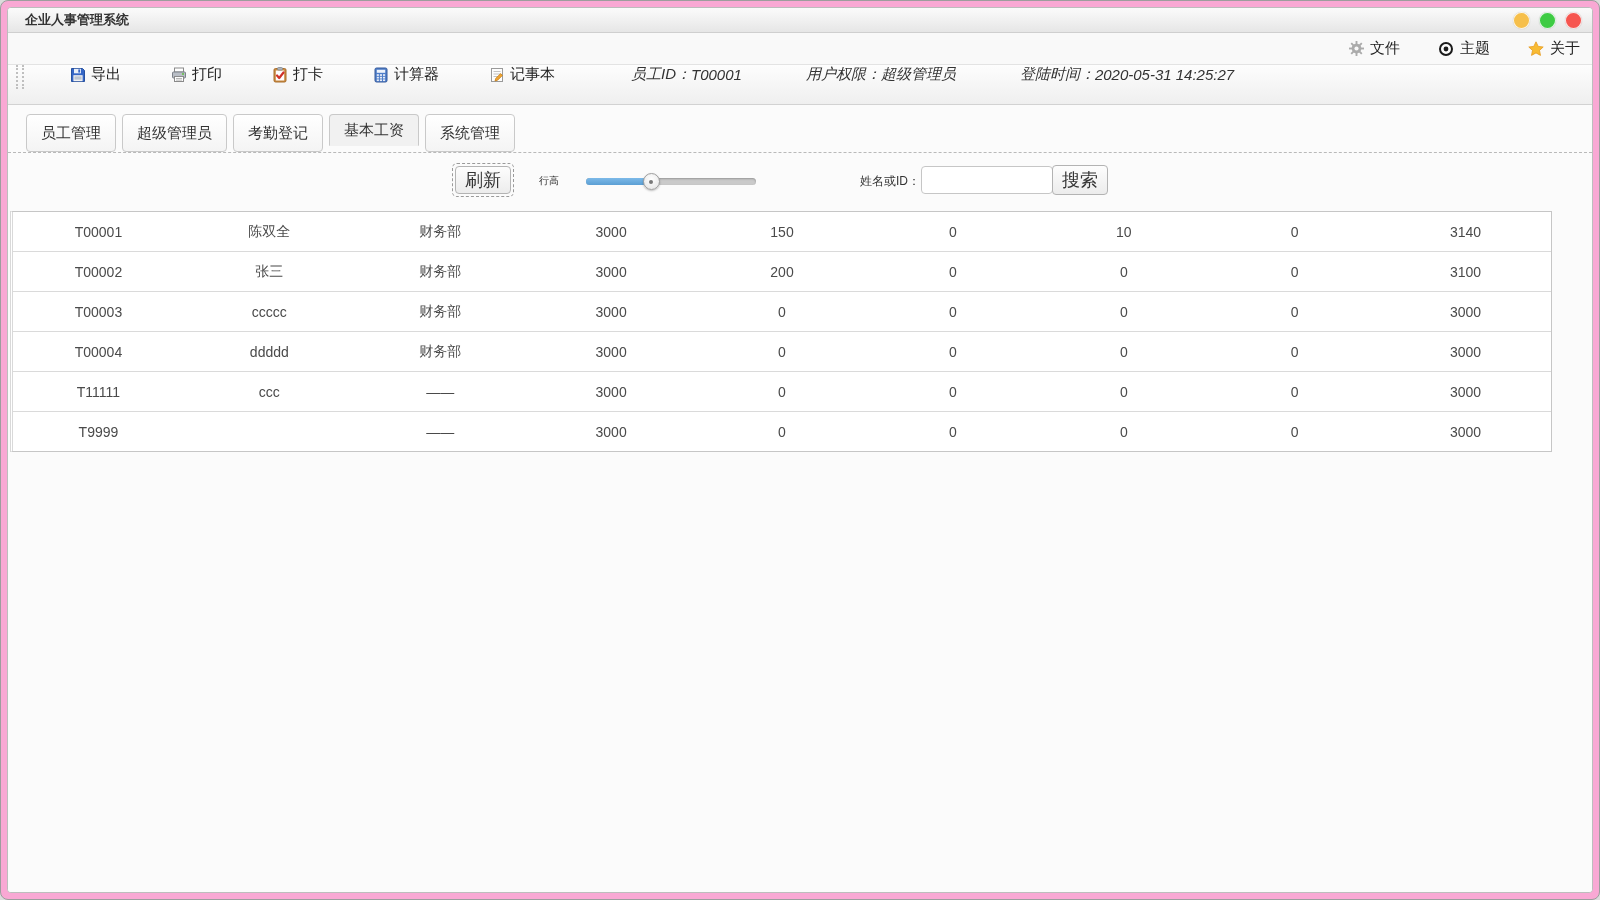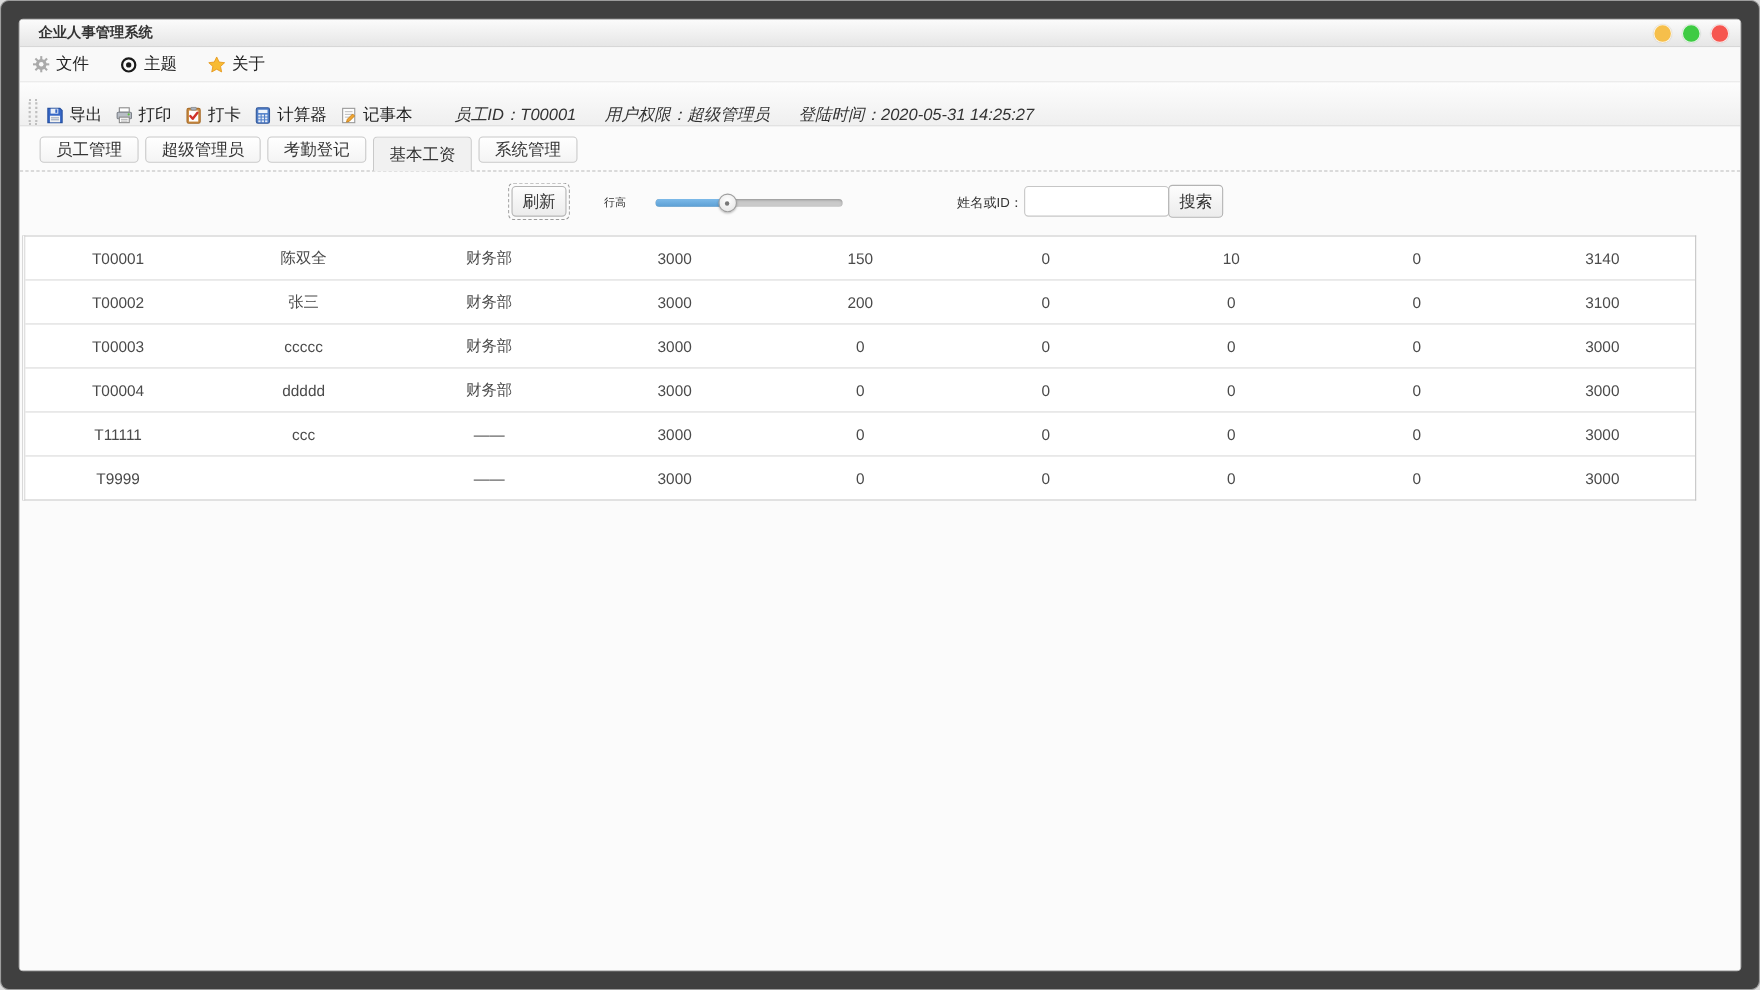--- a/index.html
+++ b/index.html
@@ -1,57 +1,57 @@
 <!DOCTYPE html>
 <html><head>
 <meta charset="utf-8">
 <style>
   html,body{margin:0;padding:0;width:1600px;height:900px;background:#dcdcdc;
     font-family:"Liberation Sans","DejaVu Sans",sans-serif;-webkit-font-smoothing:antialiased;}
-  .window{position:absolute;inset:0;background:#404040;border:1px solid #9d9d9d;border-radius:8px;
-    box-sizing:border-box;padding:16px;display:flex;flex-direction:column;}
+  .window{position:absolute;inset:0;background:#f9a8d4;border:1px solid #9d9d9d;border-radius:8px;
+    box-sizing:border-box;padding:6px;display:flex;flex-direction:column;}
   .inner{flex:1;background:#fff;border:1px solid #bdbdbd;border-radius:4px;overflow:hidden;
     display:flex;flex-direction:column;}
   
   .titlebar{height:24px;background:linear-gradient(#fbfbfb,#e6e6e6);border-bottom:1px solid #cfcfcf;
     display:flex;align-items:center;padding:0 10px;flex:none;}
   .title-icon{display:flex;flex-direction:column;gap:2px;margin-right:7px;}
   .title-icon span{width:14px;height:3px;border-radius:2px;}
   .title-icon .l1,.title-icon .l3{background:#4a90d9;}
   .title-icon .l2{background:#d8578f;}
   .title-text{font-size:13px;font-weight:bold;color:#333;}
   .lights{margin-left:auto;display:flex;gap:9px;}
   .light{width:15px;height:15px;border-radius:50%;border:1px solid rgba(255,255,255,.85);
     box-shadow:0 0 1px rgba(0,0,0,.25);}
   
   .menubar{height:31px;background:#f9f9f9;border-bottom:1px solid #e3e3e3;display:flex;
-    align-items:center;padding:0 12px;gap:28px;flex:none;}
+    align-items:center;padding:0 12px;gap:38px;flex:none;justify-content:flex-end;}
   .menu-item{display:flex;align-items:center;gap:6px;font-size:15px;color:#222;cursor:default;}
   
   .toolbar{height:39px;background:linear-gradient(#fdfdfd,#efefef);border-bottom:1px solid #d2d2d2;
-    display:flex;align-items:flex-end;padding:0 6px;flex:none;}
+    display:flex;align-items:flex-start;padding:0 6px;flex:none;gap:38px;}
   .grip{width:4px;height:24px;border-left:2px dotted #bfbfbf;border-right:2px dotted #bfbfbf;margin:0 8px 0 2px;}
   .tool-btn{display:flex;align-items:center;gap:5px;font-size:15px;color:#222;margin-right:12px;cursor:default;}
   .tool-info{display:flex;align-items:center;font-size:15px;color:#333;margin-left:26px;font-style:italic;}
   .tool-info .lbl{color:#333;}
   .tool-info .val{color:#333;}
   
   .content{flex:1;background:#fbfbfb;position:relative;}
   
   .tabbar{padding:9px 0 0 18px;border-bottom:1px dashed #b9b9b9;display:flex;gap:6px;position:relative;}
-  .tab{min-width:86px;height:24px;box-sizing:border-box;display:flex;align-items:center;justify-content:center;
+  .tab{min-width:86px;height:38px;box-sizing:border-box;display:flex;align-items:center;justify-content:center;
     background:linear-gradient(#ffffff,#f4f4f4);border:1px solid #c9c9c9;border-radius:4px;
     font-size:15px;color:#333;padding:0 14px;position:relative;}
   .tab.active{background:#f1f1f1;border-bottom:1px solid #f1f1f1;border-radius:4px 4px 0 0;
     margin-bottom:-1px;height:32px;z-index:2;}
   
   .controls{position:relative;height:56px;}
   .refresh-wrap{position:absolute;left:444px;top:10px;border:1px dashed #9a9a9a;border-radius:5px;padding:2px;}
   .btn{background:linear-gradient(#fdfdfd,#ececec);border:1px solid #b3b3b3;border-radius:4px;
-    font-size:15px;color:#333;height:28px;padding:0 9px;font-family:Liberation Mono, monospace;cursor:default;}
+    font-size:18px;color:#333;height:28px;padding:0 9px;font-family:Liberation Mono, monospace;cursor:default;}
   .rowheight-label{position:absolute;left:531px;top:0;height:56px;display:flex;align-items:center;
     font-size:10px;color:#333;}
   .slider{position:absolute;left:578px;top:25px;width:170px;height:7px;background:#cacaca;
     border-radius:4px;box-shadow:inset 0 1px 2px rgba(0,0,0,.25);}
   .slider-fill{position:absolute;left:0;top:0;bottom:0;background:linear-gradient(#7cb9e8,#5b9fd4);
     border-radius:4px 0 0 4px;}
   .slider-thumb{position:absolute;top:-5px;width:17px;height:17px;border-radius:50%;
     background:radial-gradient(circle at 50% 35%,#ffffff,#e2e2e2);border:1px solid #9e9e9e;
     box-sizing:border-box;box-shadow:0 1px 2px rgba(0,0,0,.25);}
   .slider-thumb::after{content:"";position:absolute;left:5.5px;top:5.5px;width:4px;height:4px;

